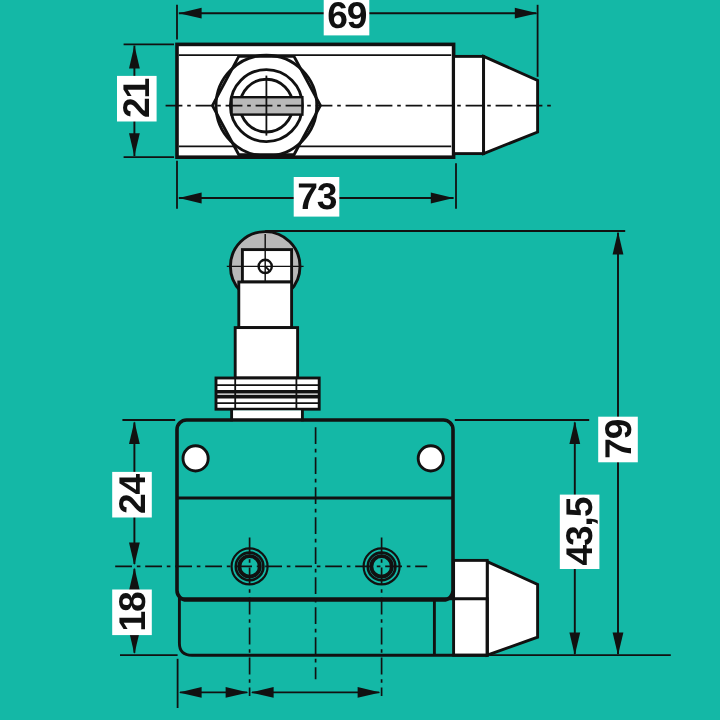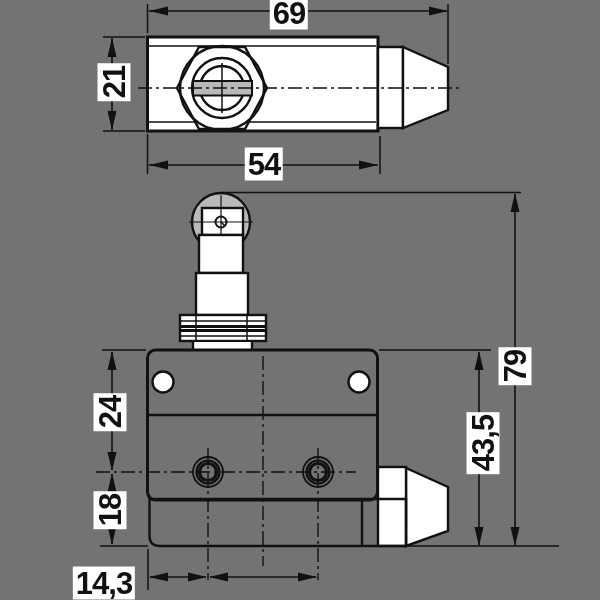--- a/index.html
+++ b/index.html
@@ -1,17 +1,17 @@
 <!DOCTYPE html>
 <html><head>
 <meta charset="utf-8">
 <style>
   html,body{margin:0;padding:0;background:#fff;}
   .stage{
-    position:relative;width:600px;height:600px;background:#737373;
+    position:relative;width:600px;height:600px;background:#14b8a6;
     font-family:"Liberation Sans", sans-serif;overflow:hidden;
   }
   .stage svg{position:absolute;left:0;top:0;}
   .dim-label{
     position:absolute;transform:translate(-50%,-50%);
     font-family:"Liberation Sans", sans-serif;
     font-weight:700;font-size:31px;line-height:1;color:#111;
     background:#fff;padding:1px 3px;letter-spacing:-1px;white-space:nowrap;
   }
   .dim-label.rot{transform:translate(-50%,-50%) rotate(-90deg);}
@@ -164,20 +164,19 @@
     <g>
       <line class="ln dimln" x1="210" y1="577" x2="316" y2="577"></line>
       <path class="arrow" d="M209,577 L228,572.5 L228,581.5 Z"></path>
       <path class="arrow" d="M317,577 L298,572.5 L298,581.5 Z"></path>
     </g>
   </g>
 </svg>
 
 <div class="dim-label" style="left:289px;top:13px">69</div>
 <div class="dim-label rot" style="left:114px;top:82px">21</div>
-<div class="dim-label" style="left:264px;top:164px">54</div>
+<div class="dim-label" style="left:264px;top:164px">73</div>
 <div class="dim-label rot" style="left:515px;top:366px">79</div>
 <div class="dim-label rot" style="left:483px;top:443px">43,5</div>
 <div class="dim-label rot" style="left:110px;top:412px">24</div>
 <div class="dim-label rot" style="left:110px;top:510px">18</div>
-<div class="dim-label" style="left:104px;top:583px">14,3</div>
 
 </div>
 
 </body></html>

